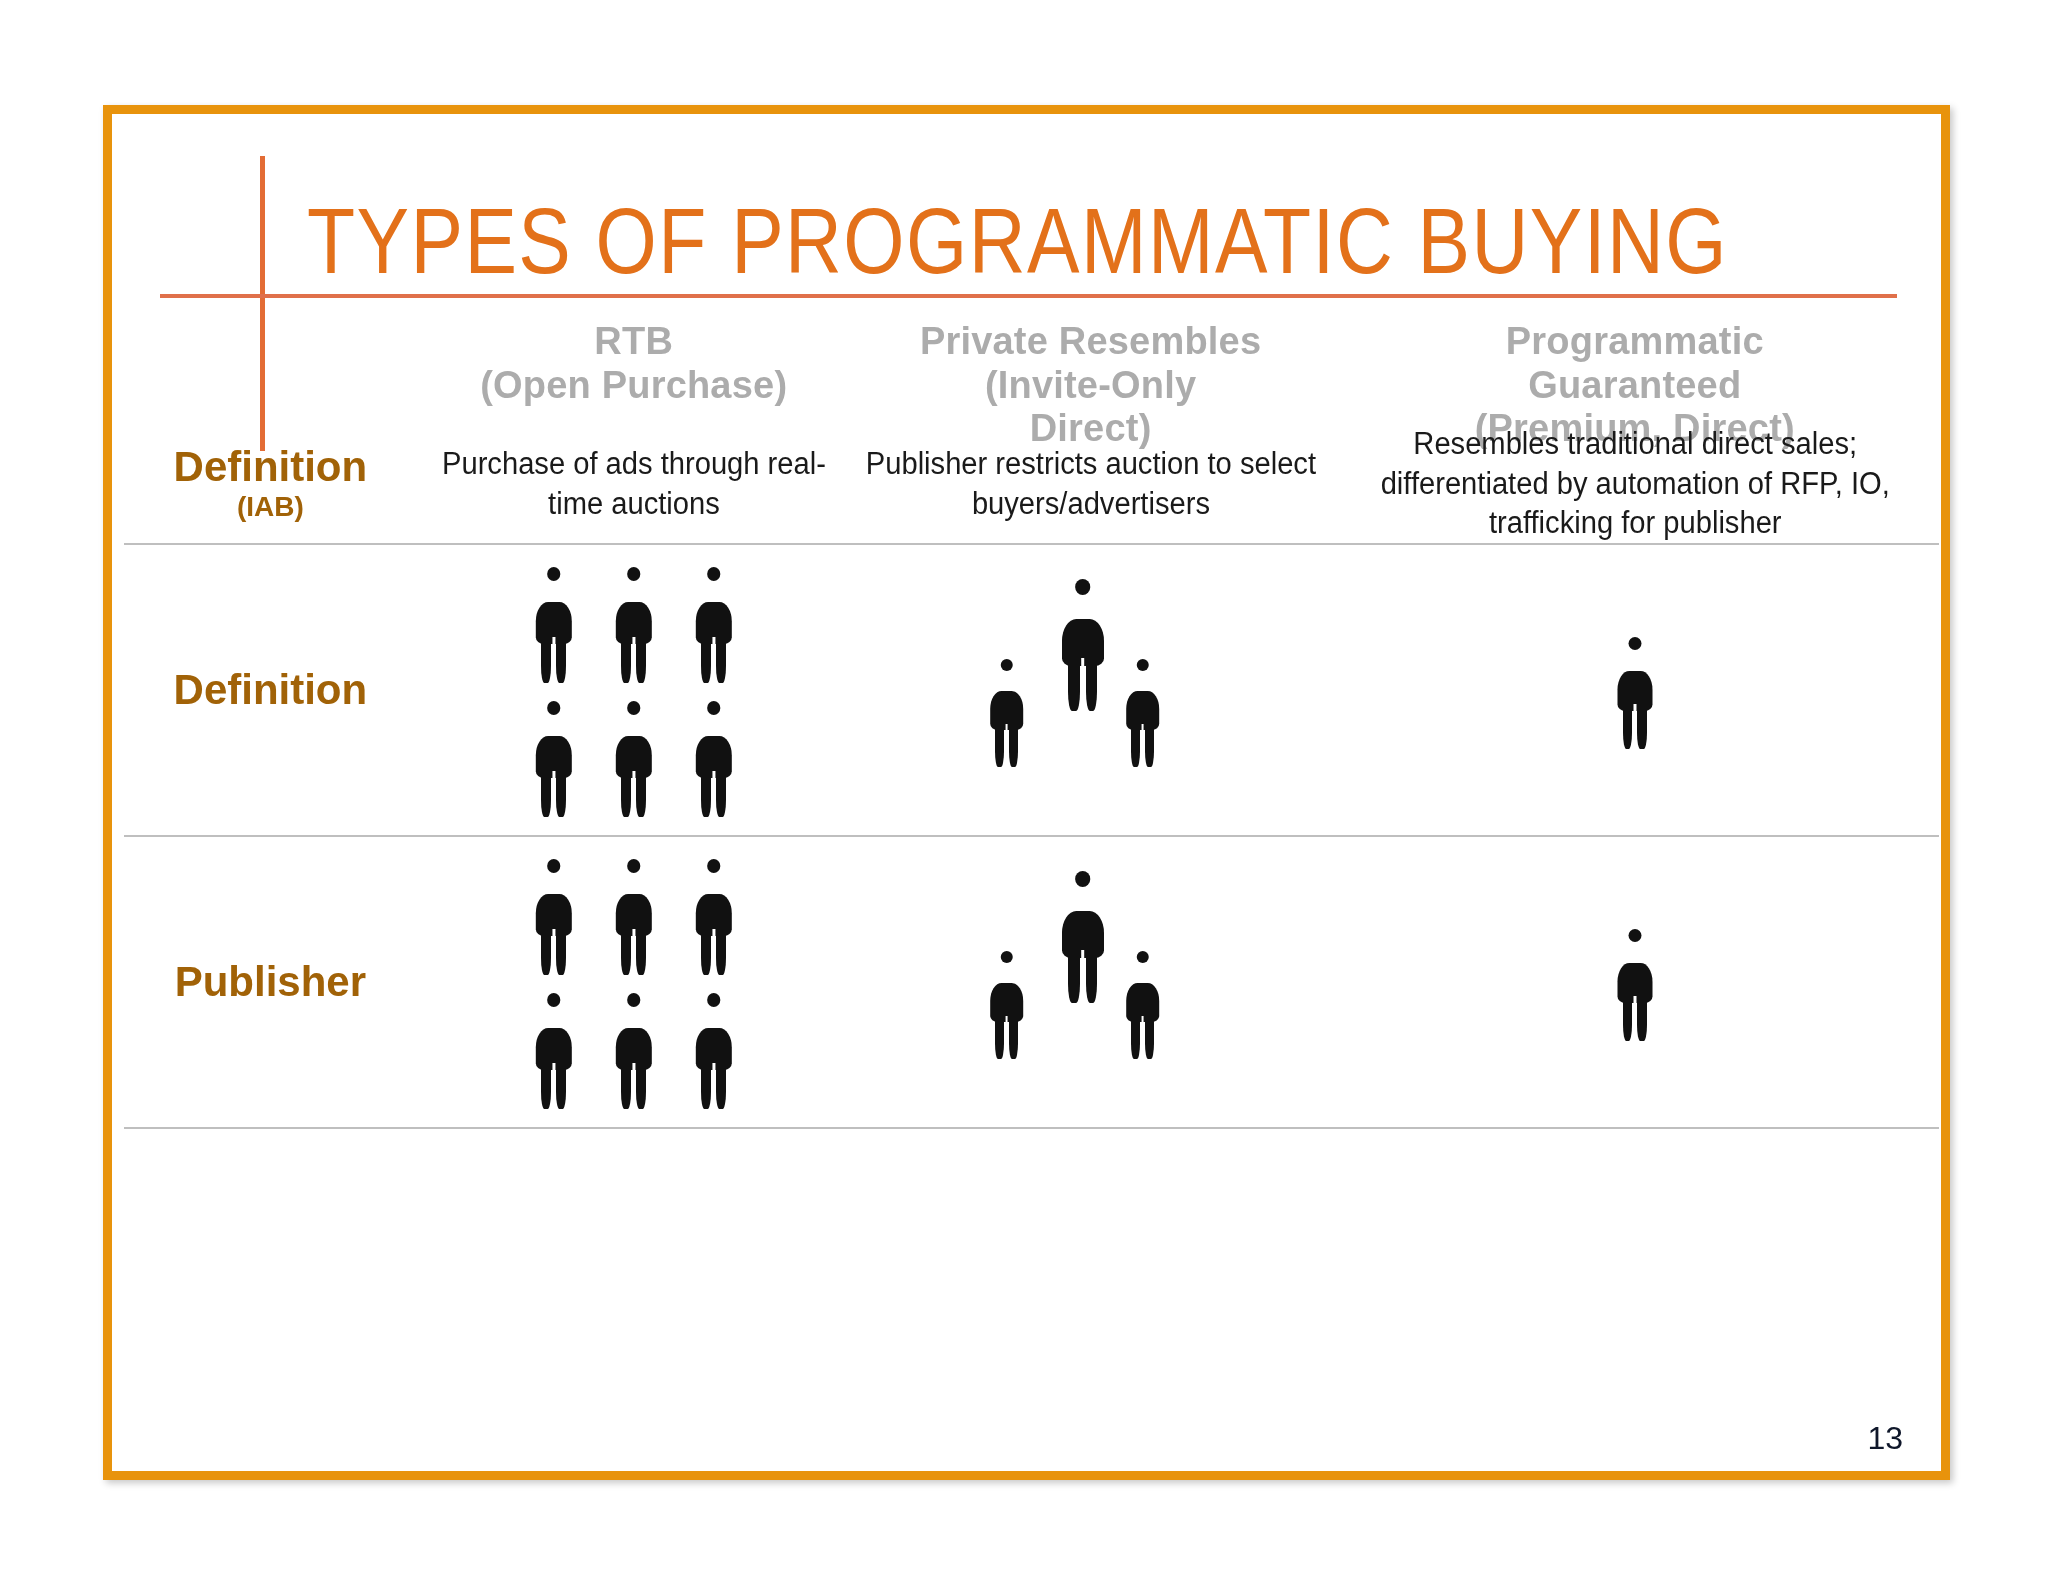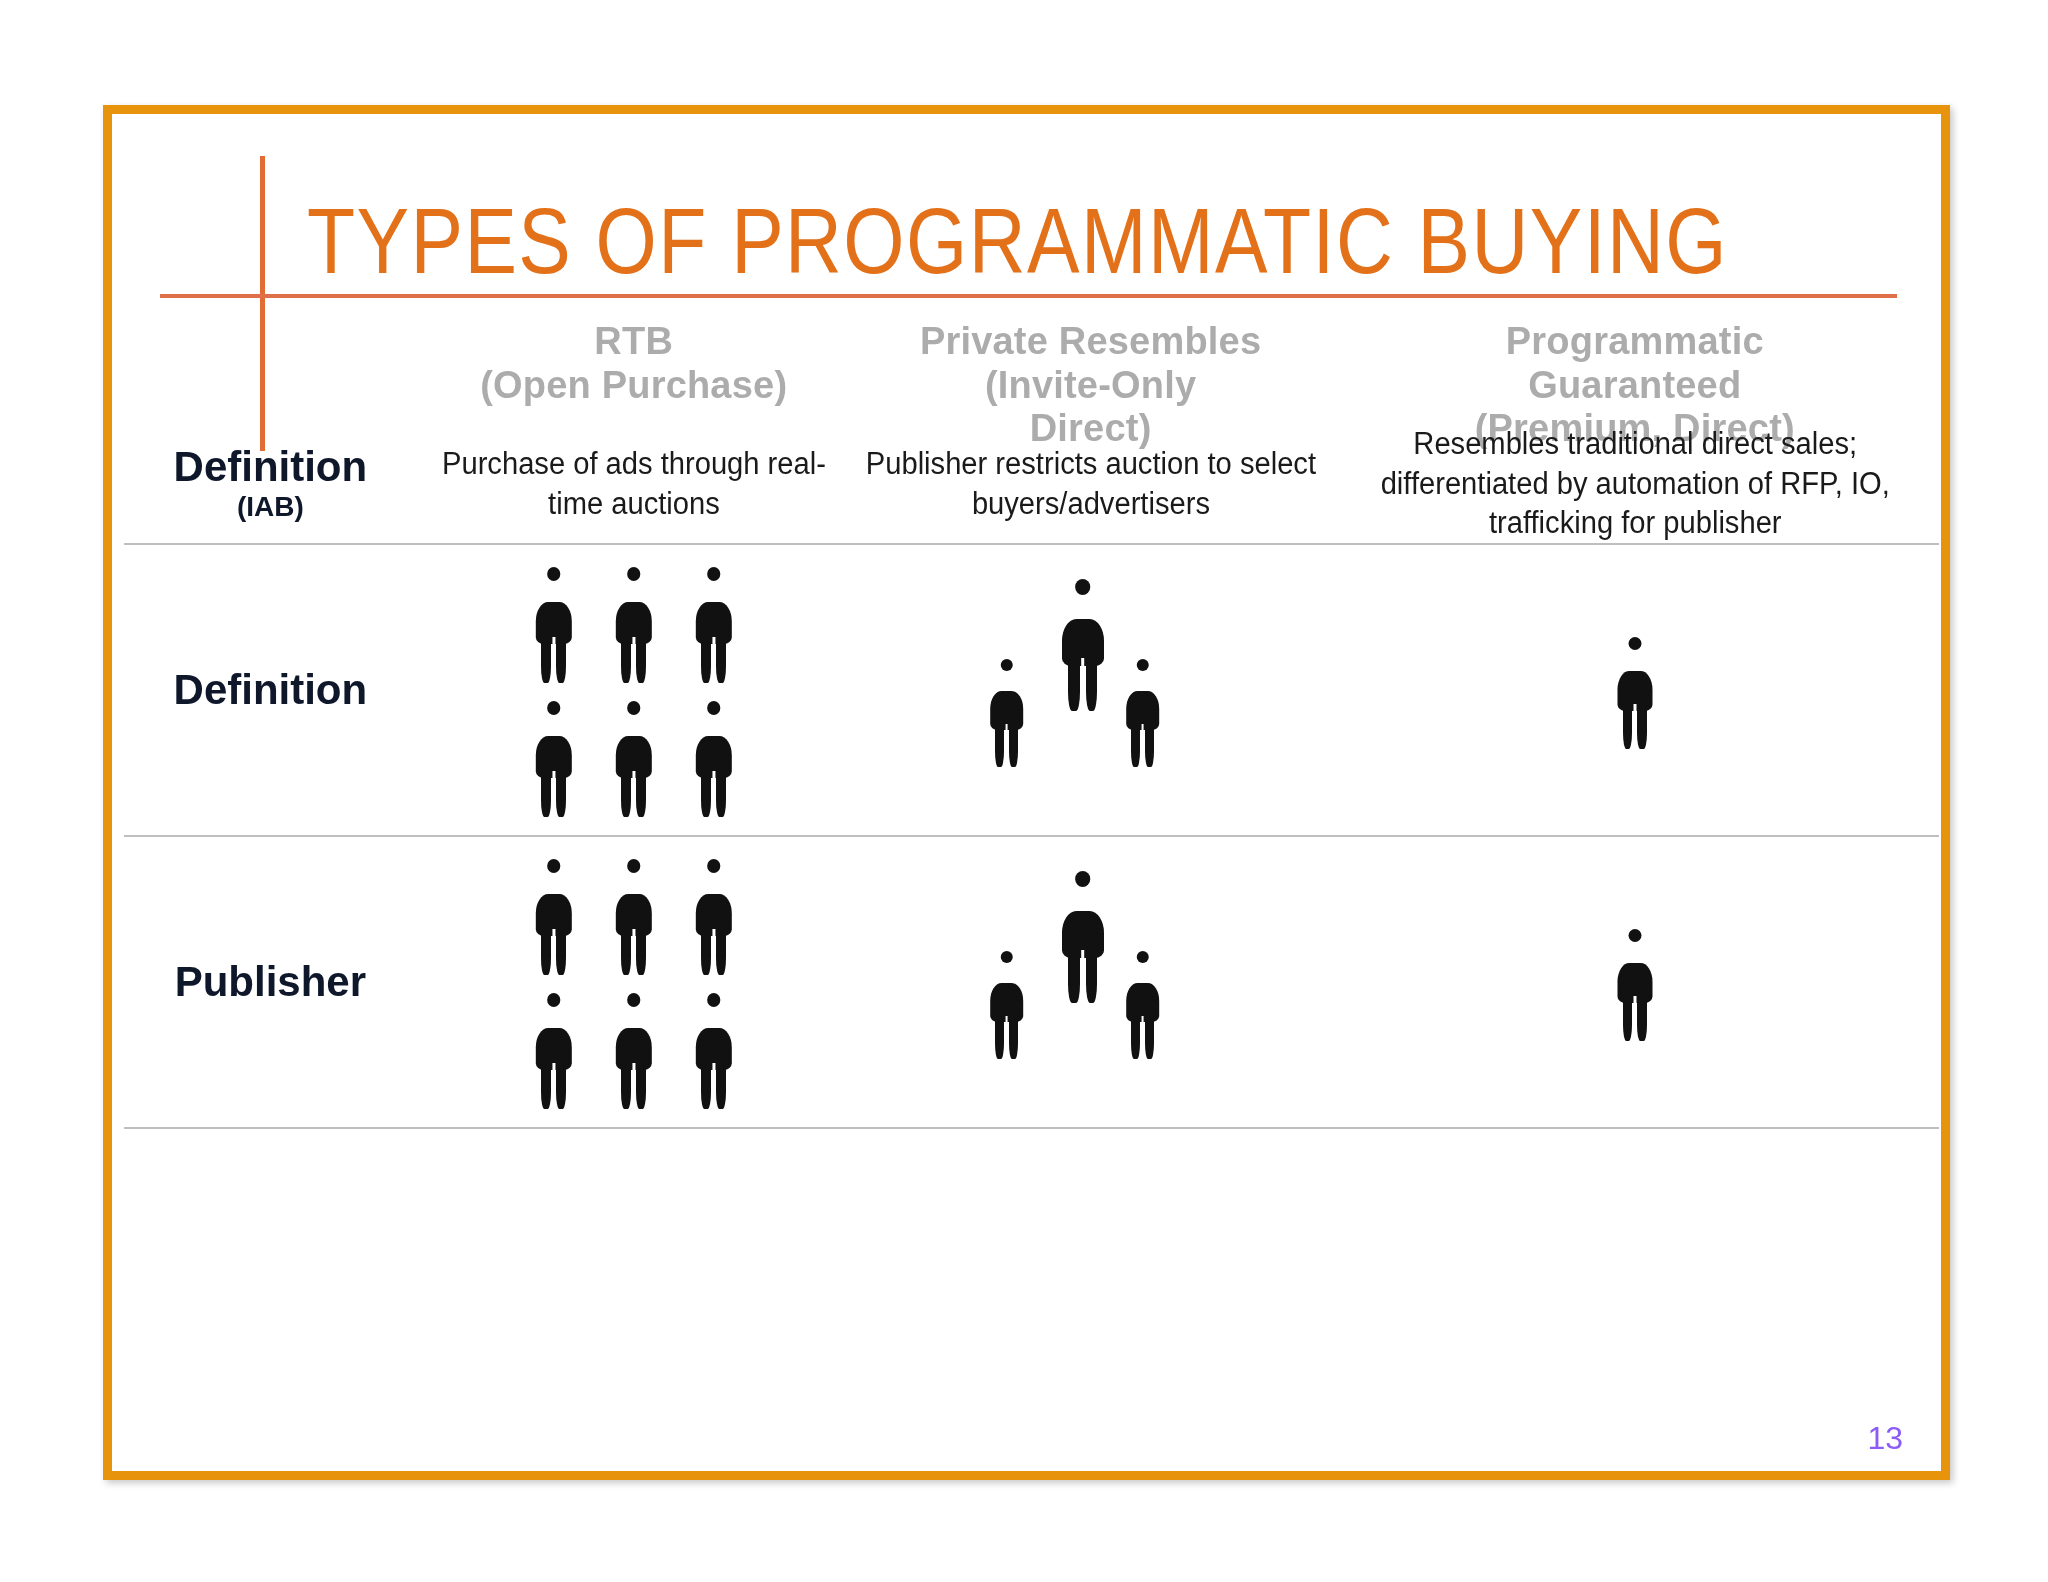--- a/index.html
+++ b/index.html
@@ -97,21 +97,21 @@
   }
   .hdr-cell .overflow {
     position: absolute;
     left: 0; right: 0;
     top: 6px;
   }
 
   
   .row-label {
     text-align: center;
-    color: #0f172a;
+    color: #a16207;
     font-size: 42px;
     font-weight: bold;
     line-height: 1.1;
   }
   .row-label .sub {
     display: block;
     font-size: 28px;
     font-weight: bold;
     margin-top: 2px;
   }
@@ -202,21 +202,21 @@
     display: flex;
     justify-content: center;
     padding: 40px 0 34px 0;
   }
 
   
   .page-num {
     position: absolute;
     right: 38px;
     bottom: 14px;
-    color: #8b5cf6;
+    color: #0f172a;
     font-size: 32px;
     font-weight: 300;
   }
 </style>
 </head>
 <body>
 
 <div class="slide">
 
   <div class="title-vrule"></div>

